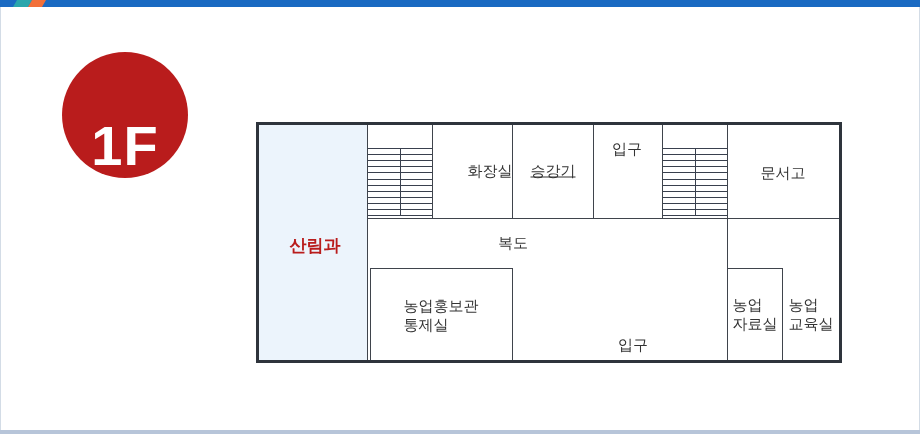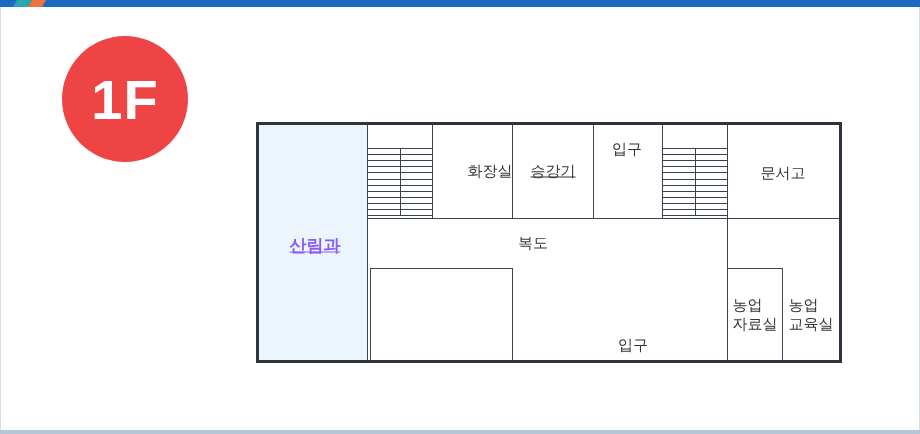--- a/index.html
+++ b/index.html
@@ -11,23 +11,23 @@
   .stripe { position:absolute; top:0; height:7px; }
   .stripe.teal { left:15px; width:15px; background:#2aa6ac; transform:skewX(-30deg); }
   .stripe.orange { left:30px; width:14px; background:#f2703a; transform:skewX(-30deg); }
 
   
   .content-frame { position:absolute; left:0; top:7px; width:920px; height:423px;
                    border-left:1px solid #d3dce6; border-right:1px solid #d3dce6; }
   .bottom-bar { position:absolute; left:0; bottom:0; width:920px; height:4px; background:#b7c5d9; }
 
   
-  .floor-badge { position:absolute; left:62px; top:36px; width:126px; height:126px;
-                 border-radius:50%; background:#ef4444; color:#fff;
-                 display:flex; align-items:center; justify-content:center;
+  .floor-badge { position:absolute; left:62px; top:52px; width:126px; height:126px;
+                 border-radius:50%; background:#b91c1c; color:#fff;
+                 display:flex; align-items:flex-end; justify-content:center;
                  font-size:56px; font-weight:bold; letter-spacing:1px; }
 
   
   .plan { position:absolute; left:256px; top:122px; width:586px; height:241px;
           border:3px solid #2e343c; background:#fff; }
   .plan-inner { position:absolute; inset:0; }
 
   .room-forestry { position:absolute; left:0; top:0; width:108px; height:235px; background:#ecf4fc; }
 
   .vl { position:absolute; width:1px; background:#3f444c; }
@@ -38,21 +38,21 @@
   .data-box { left:468px; top:143px; width:56px;  height:92px; }
 
   .stair { position:absolute; top:23px; width:64px; height:68px;
            background:repeating-linear-gradient(to bottom, #39404e 0px, #39404e 1px, transparent 1px, transparent 6.1px); }
   .stair::after { content:""; position:absolute; left:50%; top:0; width:1px; height:100%; background:#39404e; }
   .stair-left  { left:109px; }
   .stair-right { left:404px; }
 
   .lbl { position:absolute; transform:translate(-50%,-50%); color:#333;
          font-size:15px; line-height:19px; white-space:nowrap; }
-  .lbl.bold { font-weight:bold; font-size:17px; color:#8b5cf6;text-decoration:underline; }
+  .lbl.bold { font-weight:bold; font-size:17px; color:#b91c1c; }
 </style>
 </head>
 <body>
 
 <div class="page">
 
   <div class="top-bar">
     <div class="stripe teal"></div>
     <div class="stripe orange"></div>
   </div>
@@ -80,22 +80,26 @@
       <div class="box data-box"></div>
 
       <div class="stair stair-left"></div>
       <div class="stair stair-right"></div>
 
       <div class="lbl bold" style="left:56px;  top:120px;">산림과</div>
       <div class="lbl" style="left:231px; top:45px;">화장실</div>
       <div class="lbl" style="left:294px; top:45px;text-decoration:underline;">승강기</div>
       <div class="lbl" style="left:368px; top:23px;">입구</div>
       <div class="lbl" style="left:524px; top:47px;">문서고</div>
-      <div class="lbl" style="left:254px; top:117px;margin-left:20px;">복도</div>
+      <div class="lbl" style="left:254px; top:117px;">복도</div>
 
+      <div class="lbl" style="left:182px; top:190px;">
+        <span>농업홍보관</span><br>
+        <span>통제실</span>
+      </div>
 
       <div class="lbl" style="left:374px; top:219px;">입구</div>
 
       <div class="lbl" style="left:496px; top:189px;">
         <span>농업</span><br>
         <span>자료실</span>
       </div>
 
       <div class="lbl" style="left:552px; top:189px;">
         <span>농업</span><br>

